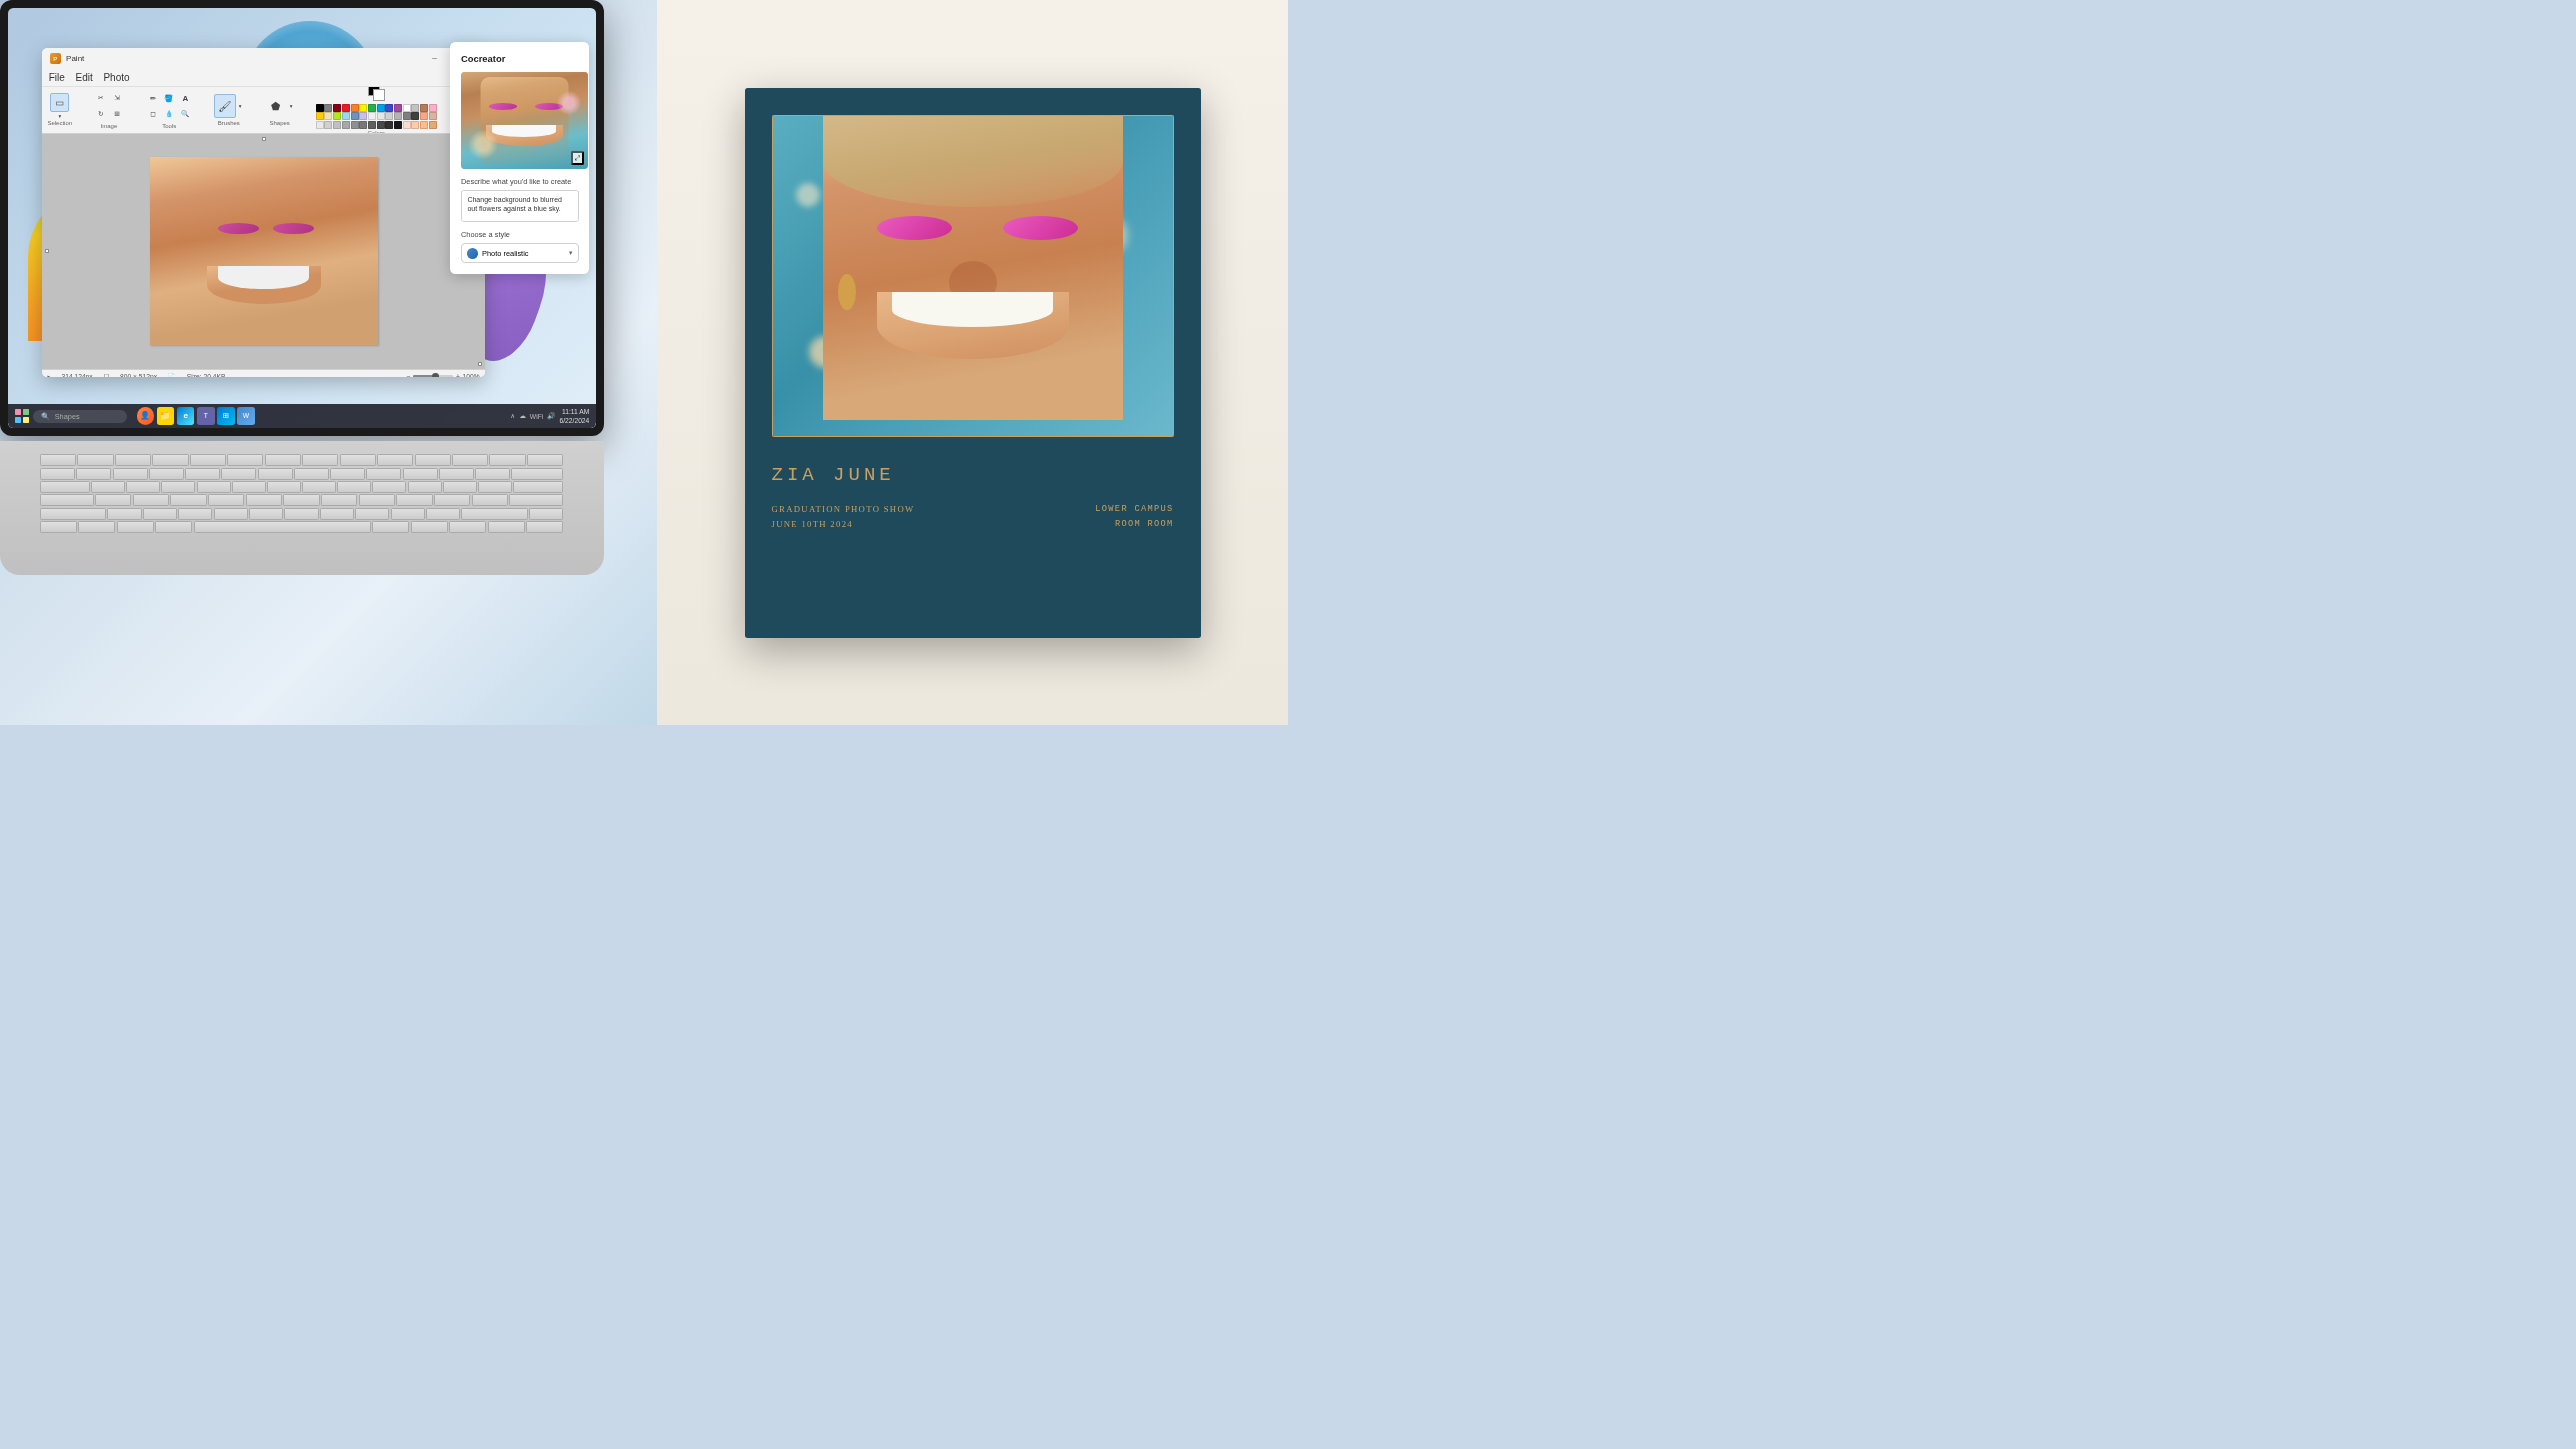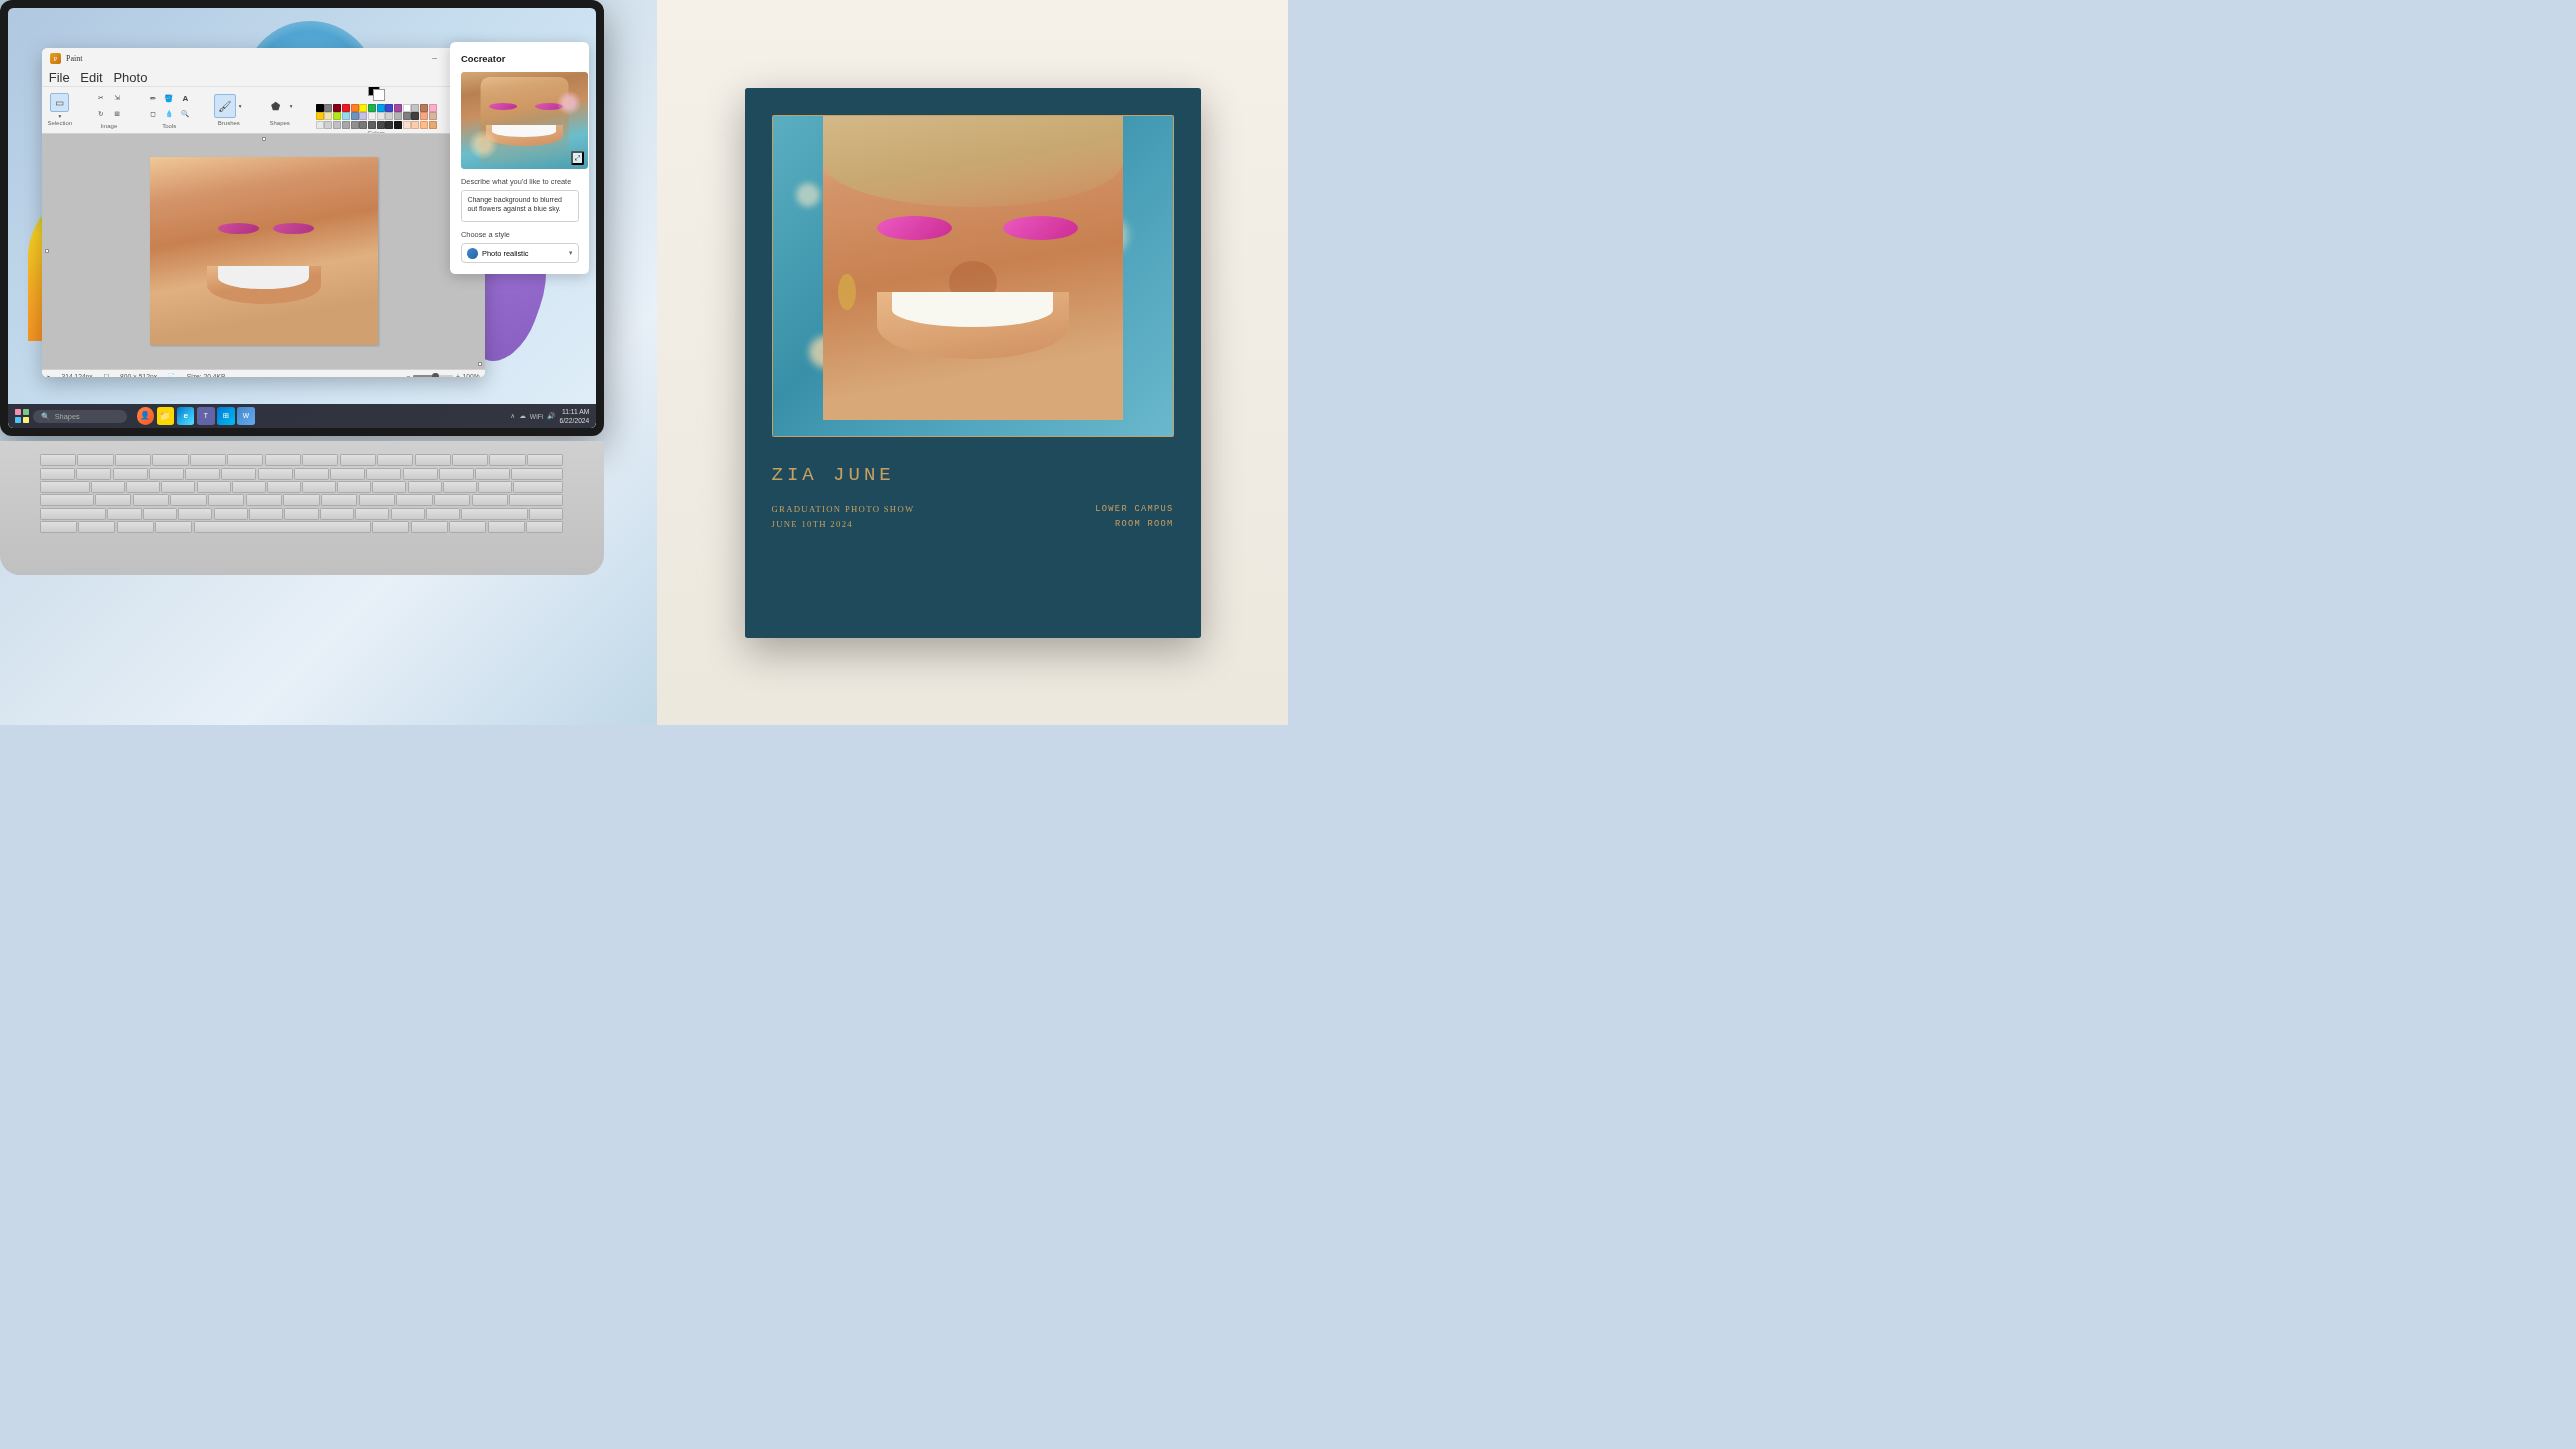--- a/index.html
+++ b/index.html
@@ -115,21 +115,20 @@
       display: flex;
       align-items: center;
       padding: 0 8px;
       justify-content: space-between;
     }
 
     .paint-title-left {
       display: flex;
       align-items: center;
       gap: 5.4px;
-      font-family: Liberation Serif, serif;
     }
 
     .paint-icon {
       width: 10.7px;
       height: 10.7px;
       background: linear-gradient(135deg, #e8a020, #c87010);
       border-radius: 2px;
       display: flex;
       align-items: center;
       justify-content: center;
@@ -150,21 +149,21 @@
       height: 17.4px;
       background: #f3f3f3;
       display: flex;
       align-items: center;
       padding: 0 6.7px;
       gap: 10.7px;
       border-bottom: 0.7px solid #e0e0e0;
     }
 
     .paint-menu-item {
-      font-size: 13px;
+      font-size: 10px;
       color: #333;
       cursor: pointer;
     }
 
     
     .paint-ribbon {
       background: #f3f3f3;
       border-bottom: 0.7px solid #d0d0d0;
       padding: 2.7px 5.4px;
       display: flex;

